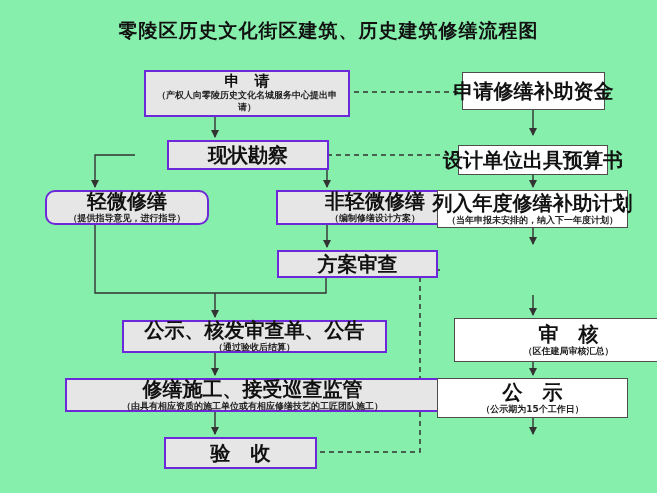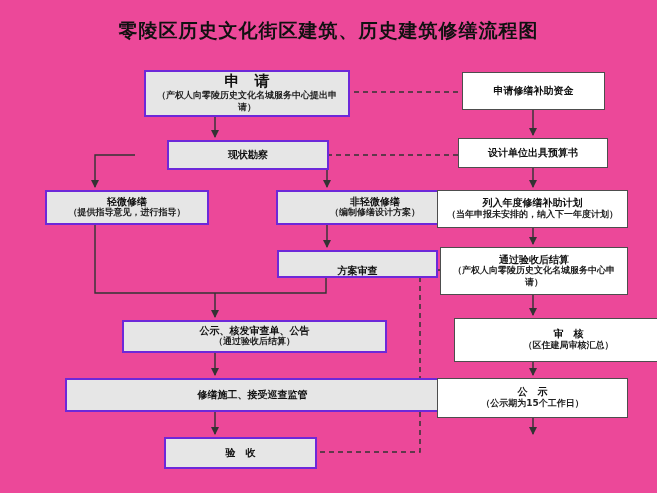--- a/index.html
+++ b/index.html
@@ -1,38 +1,38 @@
 <!DOCTYPE html>
 <html><head>
 <meta charset="utf-8">
 <style>
   html,body { margin:0; padding:0; background:#fff; }
   #canvas {
     position:relative;
     width:657px; height:493px;
-    background:#ec4899;
+    background:#86efac;
     font-family:"DejaVu Sans","Liberation Sans",sans-serif;
     color:#111;
     overflow:hidden;
   }
   #title {
     position:absolute; left:0; top:18px; width:657px;
     text-align:center;
     font-family:"DejaVu Serif","Liberation Serif",serif;
     font-weight:bold; font-size:19px; letter-spacing:1px;
   }
   #connectors { position:absolute; left:0; top:0; width:657px; height:493px; }
   .node {
     position:absolute; box-sizing:border-box;
     display:flex; flex-direction:column; align-items:center; justify-content:center;
     text-align:center;
   }
   .node.gray  { background:#e6e6e6; border:2px solid #6d28d9;margin-left:32px; }
   .node.white { background:#ffffff; border:1.5px solid #4d4d4d; }
-  .node-label { font-weight:bold; font-size:10px; line-height:1.15; white-space:nowrap; }
+  .node-label { font-weight:bold; font-size:20px; line-height:1.15; white-space:nowrap; }
   .node-note  { font-weight:bold; font-size:9px; line-height:1.3; padding:0 5px; color:#222; }
 </style>
 </head>
 <body>
 
 <div id="canvas">
 
   <div id="title">零陵区历史文化街区建筑、历史建筑修缮流程图</div>
 
   <svg id="connectors" width="657" height="493" viewBox="0 0 657 493">
@@ -69,64 +69,61 @@
 
   <div class="node gray" style="left:112px; top:70px; width:206px; height:47px;">
     <div class="node-label" style="font-size:15px;">申　请</div>
     <div class="node-note">（产权人向零陵历史文化名城服务中心提出申请）</div>
   </div>
 
   <div class="node gray" style="left:135px; top:140px; width:162px; height:30px;">
     <div class="node-label">现状勘察</div>
   </div>
 
-  <div class="node gray" style="left:13px; top:190px; width:164px; height:35px;">
+  <div class="node gray" style="left:13px; top:190px; width:164px; height:35px;border-radius:10px;">
     <div class="node-label">轻微修缮</div>
     <div class="node-note">（提供指导意见，进行指导）</div>
   </div>
 
   <div class="node gray" style="left:244px; top:190px; width:166px; height:35px;padding-left:32px;">
     <div class="node-label">非轻微修缮</div>
     <div class="node-note">（编制修缮设计方案）</div>
   </div>
 
   <div class="node gray" style="left:245px; top:250px; width:161px; height:28px;justify-content:flex-end;">
     <div class="node-label">方案审查</div>
   </div>
 
   <div class="node gray" style="left:90px; top:320px; width:265px; height:33px;">
     <div class="node-label">公示、核发审查单、公告</div>
     <div class="node-note">（通过验收后结算）</div>
   </div>
 
   <div class="node gray" style="left:33px; top:378px; width:375px; height:34px;">
     <div class="node-label">修缮施工、接受巡查监管</div>
+    <div class="node-note">（由具有相应资质的施工单位或有相应修缮技艺的工匠团队施工）</div>
   </div>
 
   <div class="node gray" style="left:132px; top:437px; width:153px; height:32px;">
     <div class="node-label">验　收</div>
   </div>
 
   <div class="node white" style="left:462px; top:72px; width:143px; height:38px;">
     <div class="node-label">申请修缮补助资金</div>
   </div>
 
-  <div class="node white" style="left:458px; top:138px; width:150px; height:30px;">
+  <div class="node white" style="left:458px; top:145px; width:150px; height:30px;">
     <div class="node-label">设计单位出具预算书</div>
   </div>
 
   <div class="node white" style="left:437px; top:190px; width:191px; height:38px;">
     <div class="node-label">列入年度修缮补助计划</div>
     <div class="node-note">（当年申报未安排的，纳入下一年度计划）</div>
   </div>
 
-  <div class="node white" style="left:440px; top:247px; width:188px; height:48px;">
-    <div class="node-label">通过验收后结算</div>
-    <div class="node-note">（产权人向零陵历史文化名城服务中心申请）</div>
-  </div>
 
   <div class="node white" style="left:437px; top:318px; width:229px; height:44px;margin-left:17px;">
     <div class="node-label">审　核</div>
     <div class="node-note">（区住建局审核汇总）</div>
   </div>
 
   <div class="node white" style="left:437px; top:378px; width:191px; height:40px;">
     <div class="node-label">公　示</div>
     <div class="node-note">（公示期为15个工作日）</div>
   </div>

